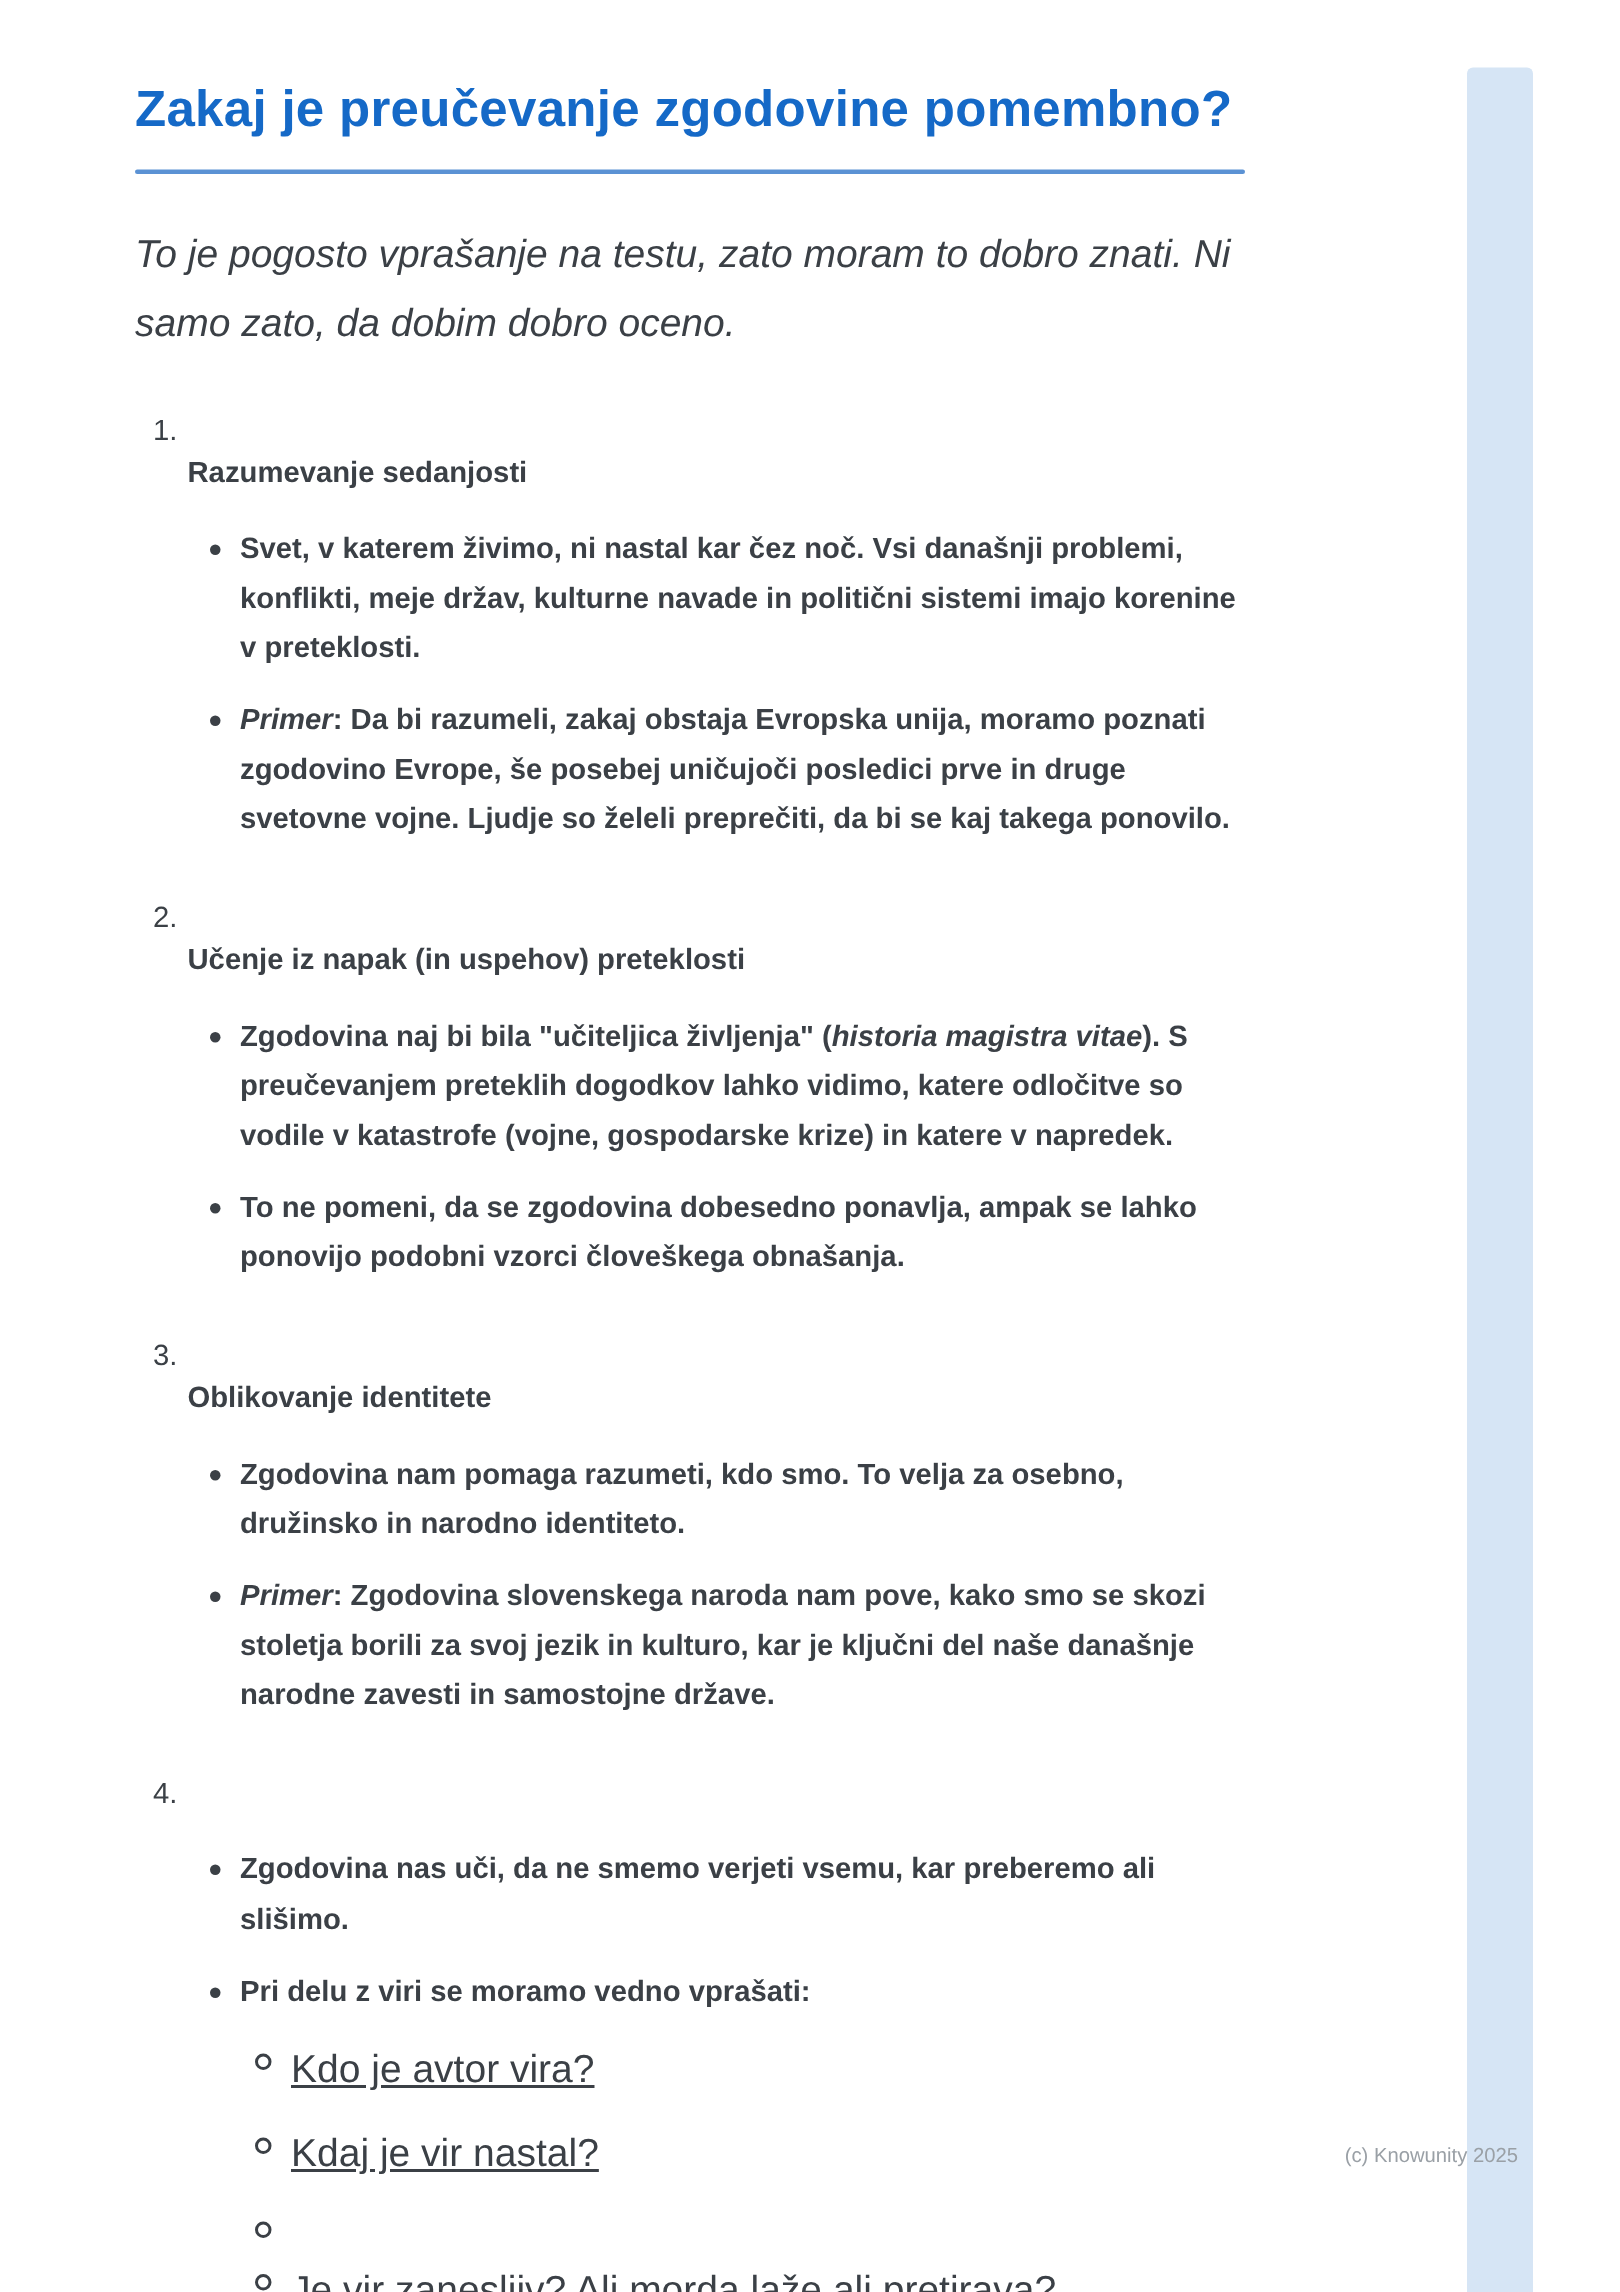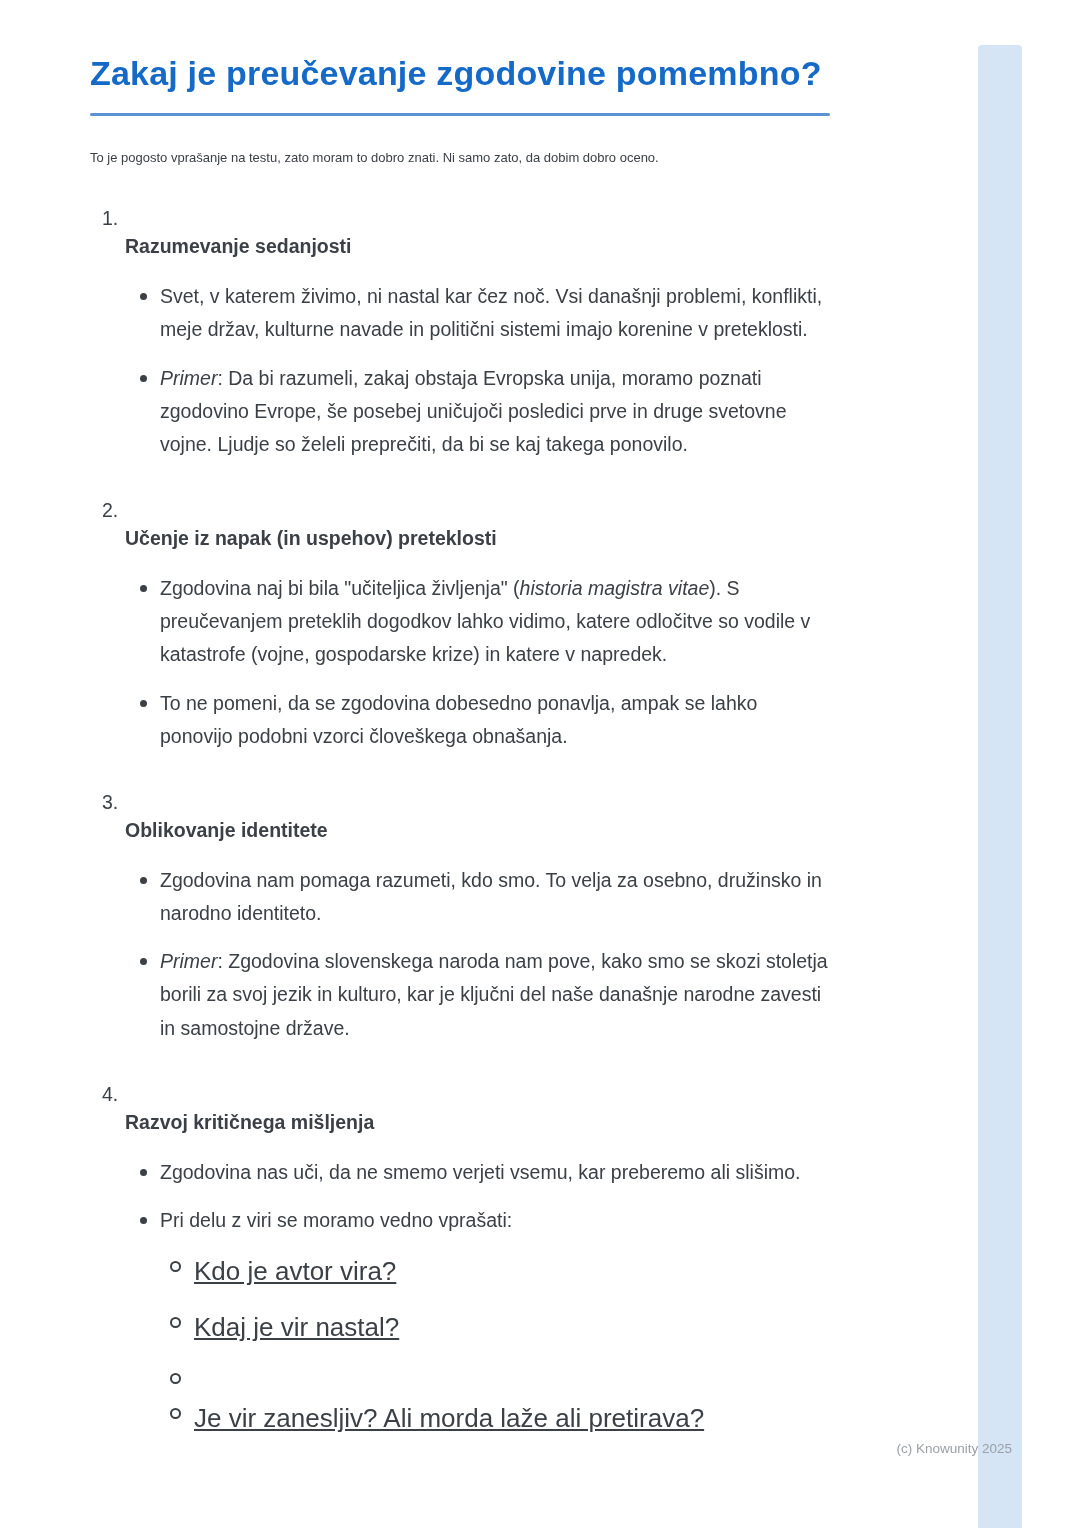--- a/index.html
+++ b/index.html
@@ -40,22 +40,23 @@
     letter-spacing: 0.2px;
   }
   .title-rule {
     margin-top: 16px;
     height: 3px;
     background: var(--rule-color, #5b92d4);
     border-radius: 2px;
   }
   .intro {
     margin: 30px 0 0 0;
-    font-size: 13px;
+    font-size: 26px;
     line-height: 1.78;
+    font-style: italic;
   }
   .section { margin-top: 34px; }
   .section-heading {
     display: flex;
     font-size: 19.5px;
     line-height: 1.6;
   }
   .section-number {
     flex-shrink: 0;
     width: 23px;
@@ -73,20 +74,21 @@
     width: 7px;
     height: 7px;
     border-radius: 50%;
     background: var(--text-color, #3b4046);
     margin: 13px 13px 0 50px;
   }
   .bullet-text {
     margin: 0;
     font-size: 19.5px;
     line-height: 1.7;
+    font-weight: bold;
   }
   .bullet-text em { font-style: italic; }
   .subitems { margin-top: 10px; }
   .subitem {
     display: flex;
     margin-top: 13px;
   }
   .subitem-marker {
     flex-shrink: 0;
     width: 7px;
@@ -98,21 +100,21 @@
   }
   .subitem-text {
     margin: 0;
     font-size: 26px;
     line-height: 1.65;
     text-decoration: underline;
   }
   .footer-credit {
     position: absolute;
     right: 68px;
-    bottom: 72px;
+    bottom: 84px;
     font-size: 13.5px;
     color: var(--footer-color, #9aa0a6);
     z-index: 2;
   }
 </style>
 </head>
 <body>
 
 <div class="page">
   <div class="accent-stripe"></div>
@@ -170,21 +172,20 @@
         <div class="bullet">
           <span class="bullet-marker"></span>
           <p class="bullet-text"><em>Primer</em><span>: Zgodovina slovenskega naroda nam pove, kako smo se skozi stoletja borili za svoj jezik in kulturo, kar je ključni del naše današnje narodne zavesti in samostojne države.</span></p>
         </div>
       </div>
     </div>
 
     <div class="section">
       <div class="section-heading">
         <span class="section-number">4.</span>
-        <span class="section-title">Razvoj kritičnega mišljenja</span>
       </div>
       <div class="bullets">
         <div class="bullet">
           <span class="bullet-marker"></span>
           <p class="bullet-text"><span>Zgodovina nas uči, da ne smemo verjeti vsemu, kar preberemo ali slišimo.</span></p>
         </div>
         <div class="bullet">
           <span class="bullet-marker"></span>
           <div>
             <p class="bullet-text"><span>Pri delu z viri se moramo vedno vprašati:</span></p>

